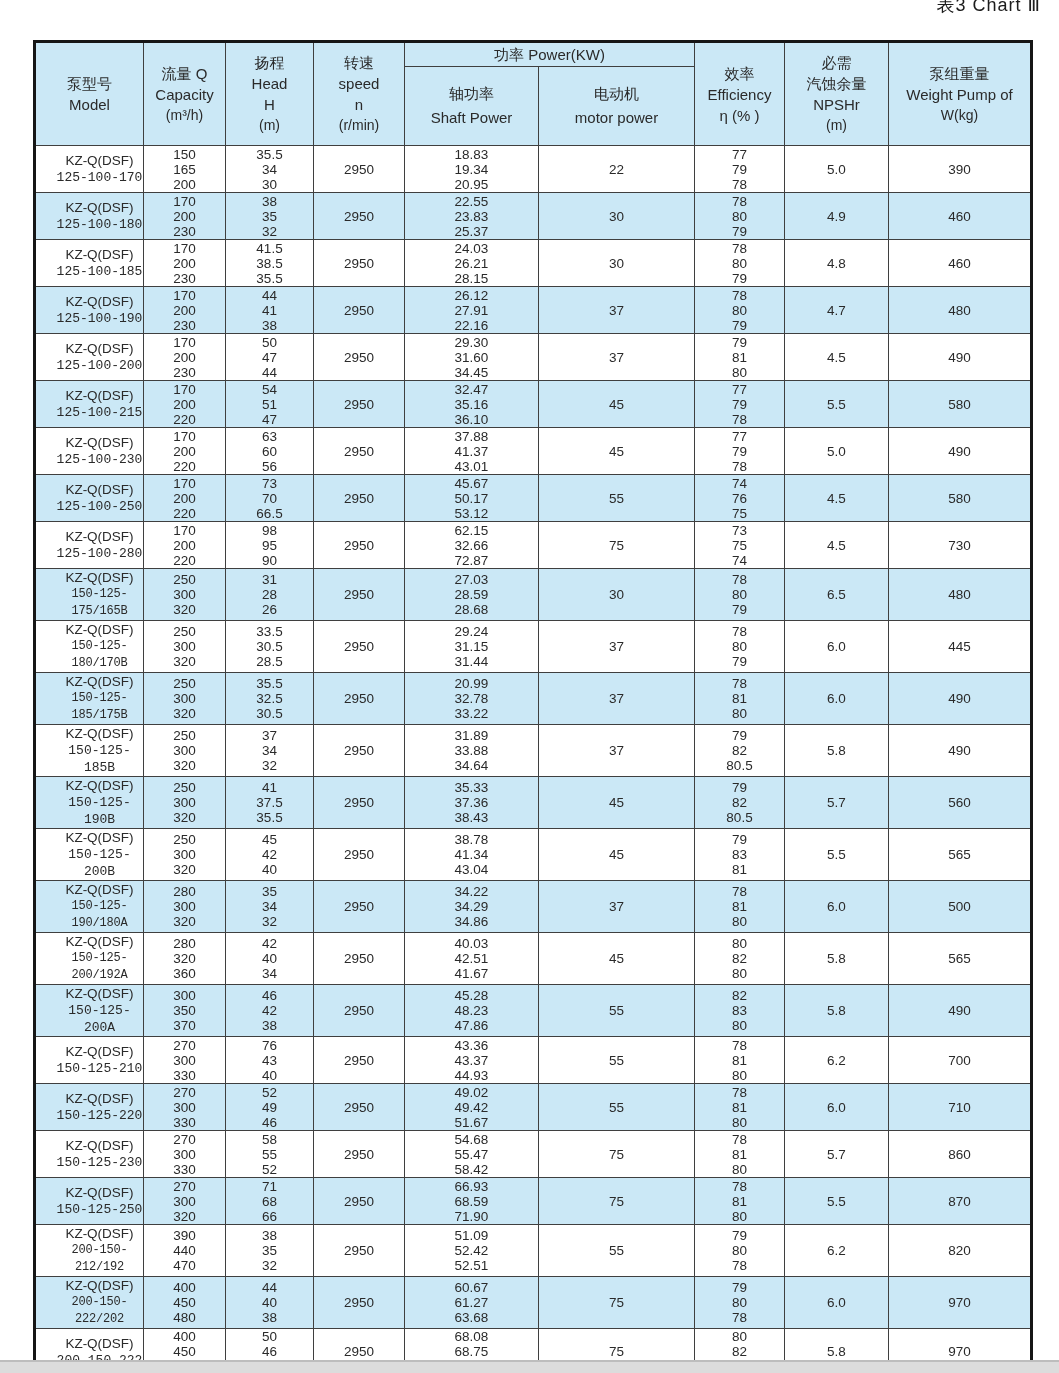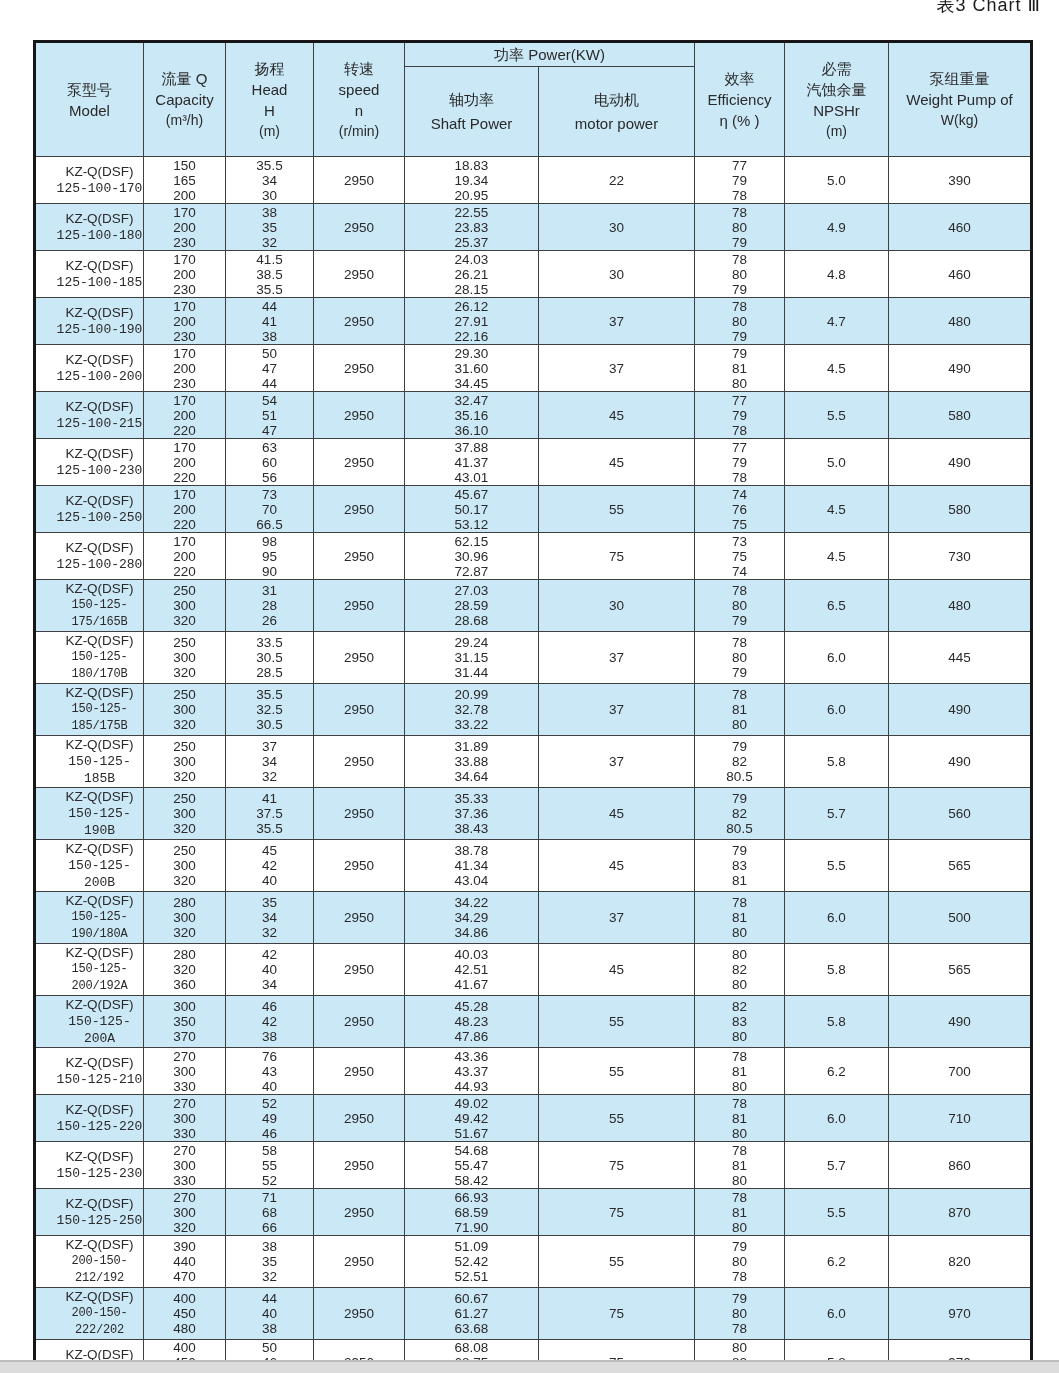--- a/index.html
+++ b/index.html
@@ -41,21 +41,21 @@
     vertical-align:middle;
     font-weight:normal;
   }
   thead th{
     background:var(--blue);
     font-size:15px;
     line-height:21px;
     padding:2px 0;
   }
   th.power-top{height:25px;padding:0;}
-  tr.subhead th{height:90px;line-height:24px;}
+  tr.subhead th{height:79px;line-height:24px;}
   tbody td{
     height:47px;
     font-size:13.5px;
     background:#ffffff;
     padding:0;
   }
   tbody tr.alt td{background:var(--blue);}
   .stack{line-height:15px;}
   .model{font-size:13.5px;line-height:17px;margin-left:20px;}
   .model .m2{font-size:13px;font-family:Liberation Mono, monospace;}
@@ -485,21 +485,21 @@
       <div class="stack">
         <div>98</div>
         <div>95</div>
         <div>90</div>
       </div>
     </td>
     <td>2950</td>
     <td>
       <div class="stack">
         <div>62.15</div>
-        <div>30.96</div>
+        <div>32.66</div>
         <div>72.87</div>
       </div>
     </td>
     <td>75</td>
     <td>
       <div class="stack">
         <div>73</div>
         <div>75</div>
         <div>74</div>
       </div>

